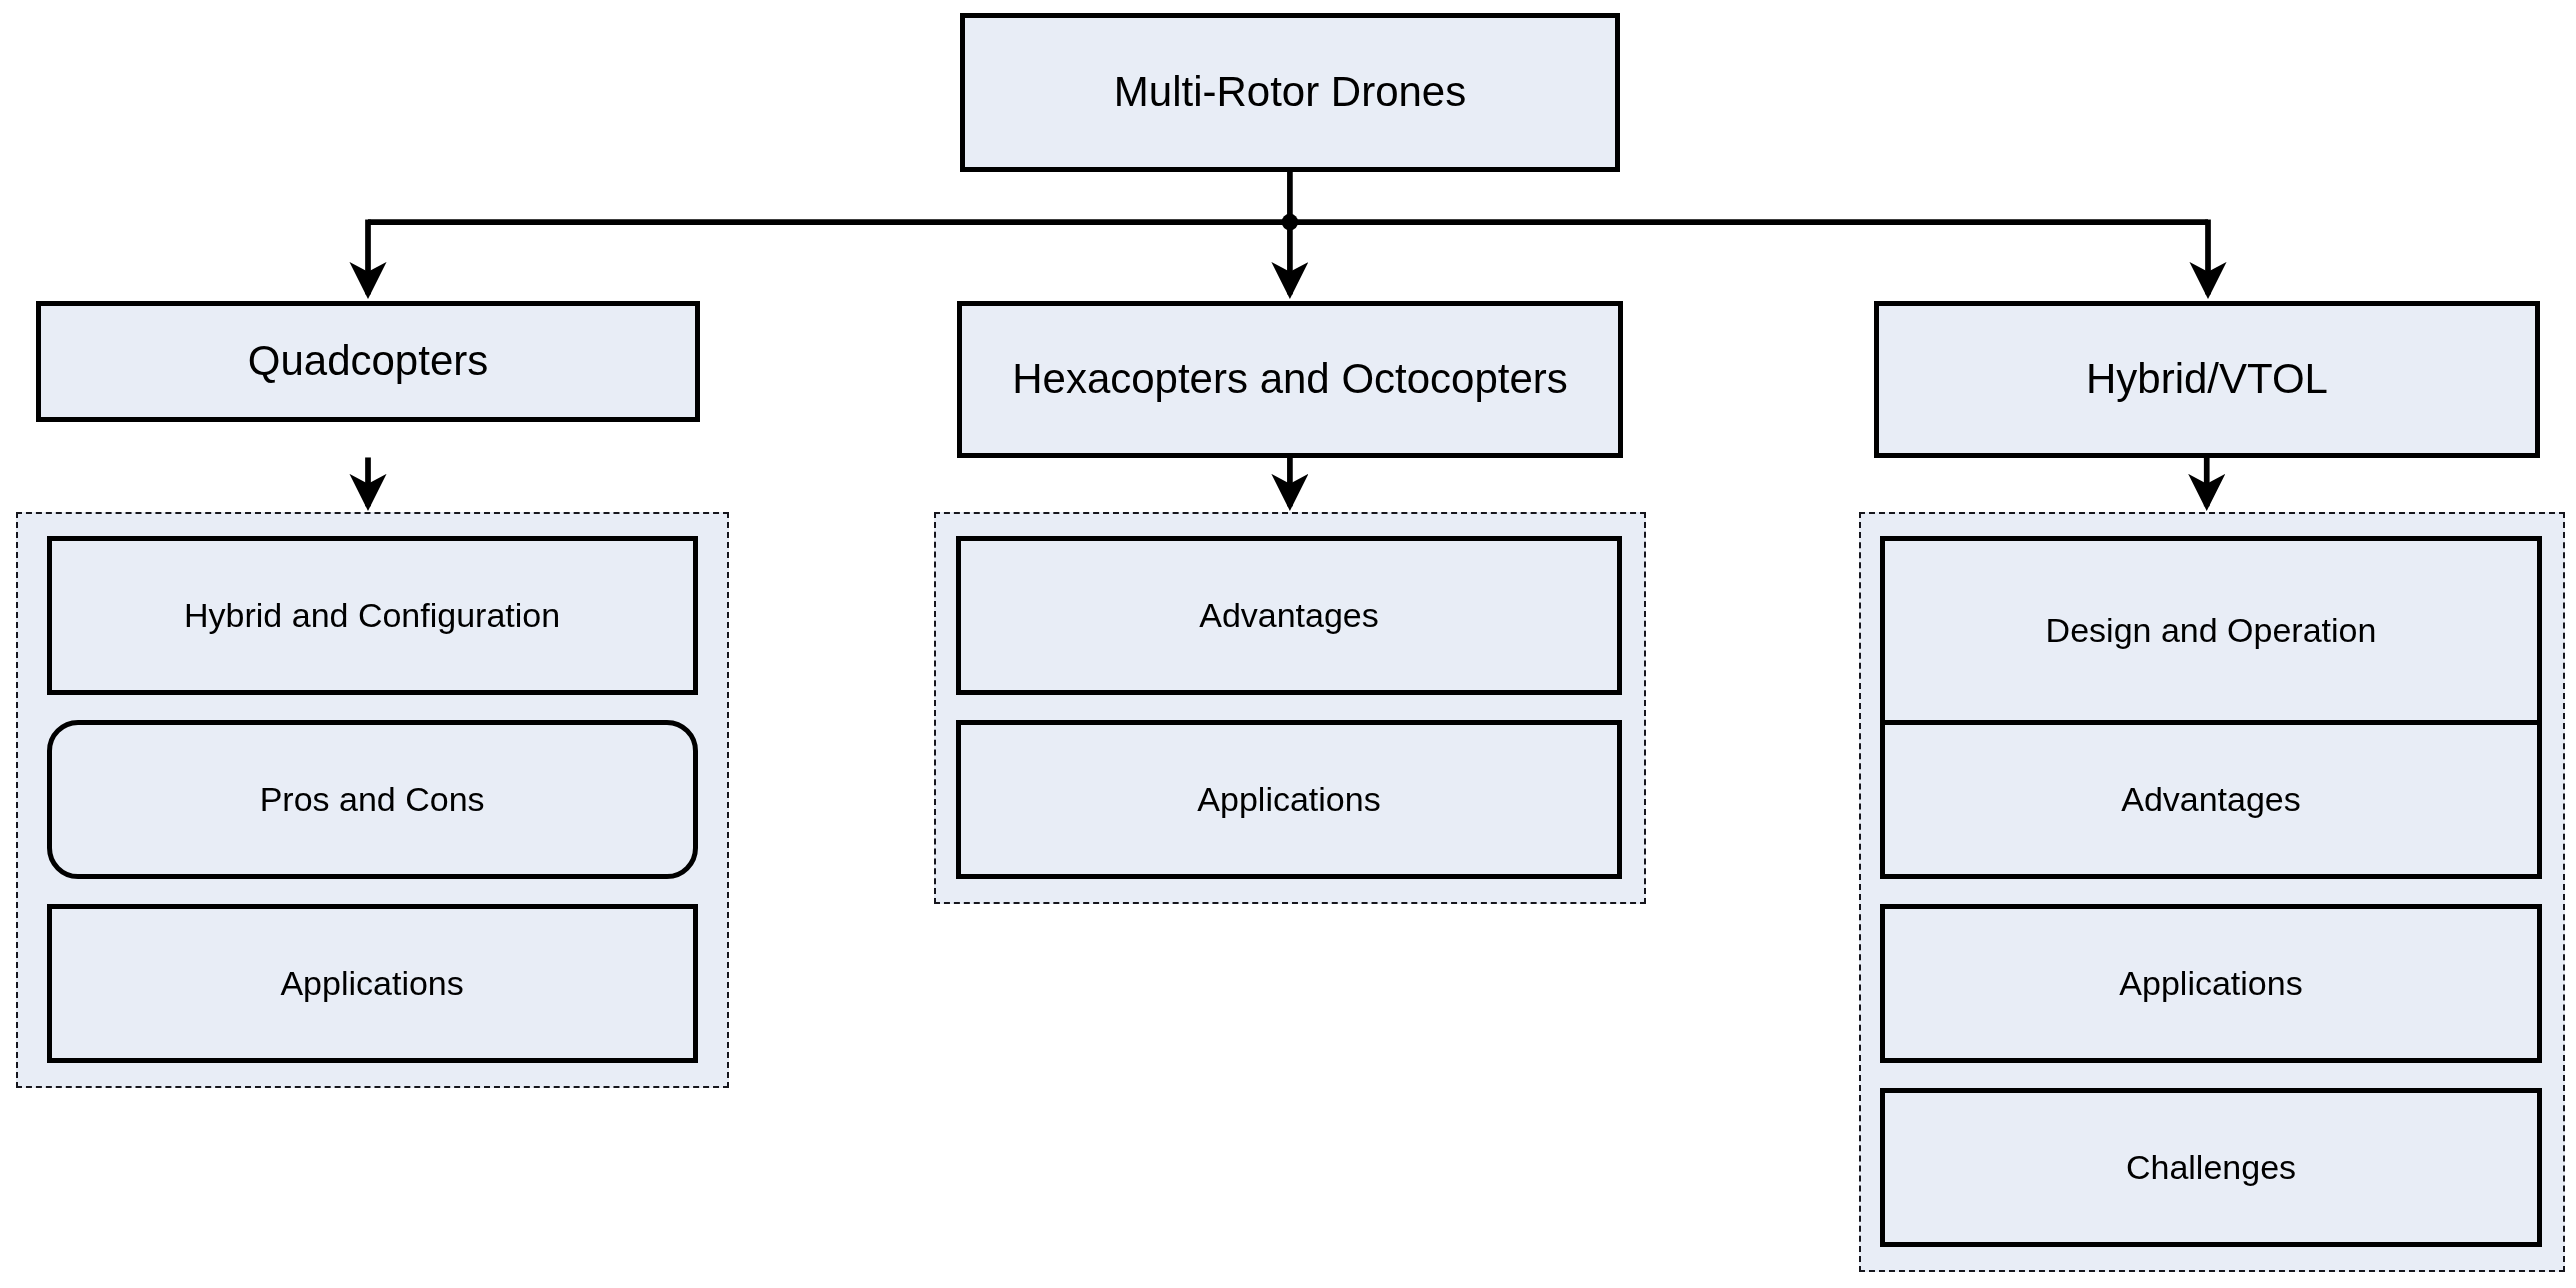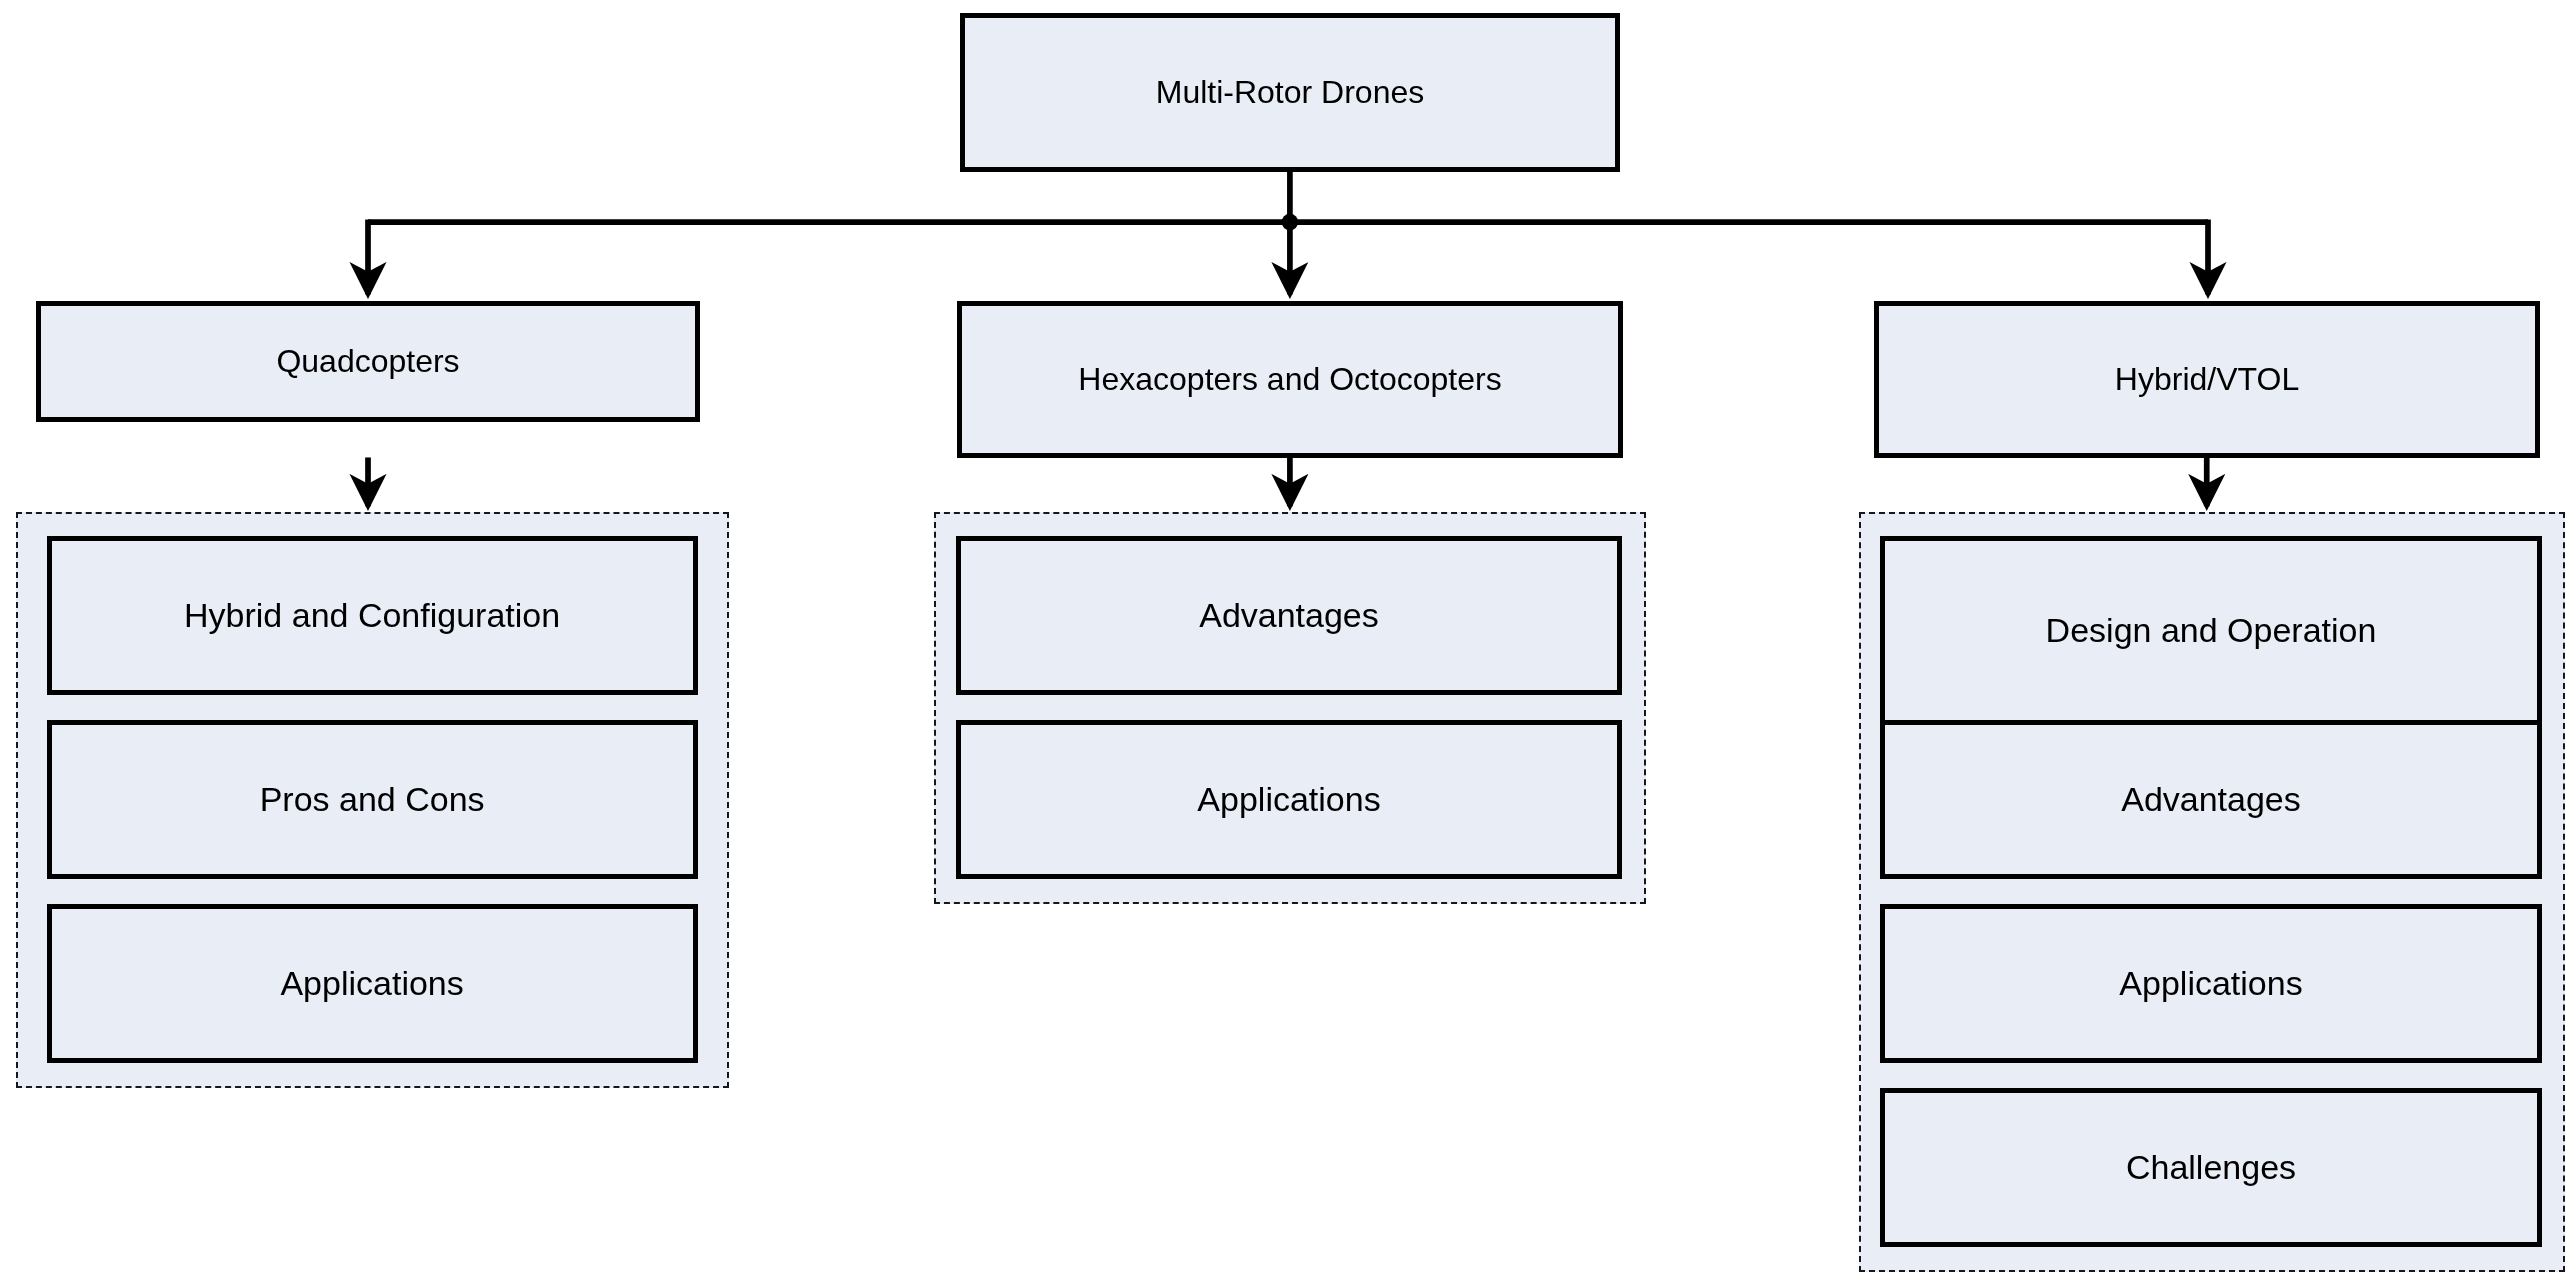--- a/index.html
+++ b/index.html
@@ -29,21 +29,21 @@
   }
   .node {
     position: absolute;
     box-sizing: border-box;
     background: #e8edf6;
     border: 5.7px solid #000000;
     display: flex;
     align-items: center;
     justify-content: center;
     text-align: center;
-    font-size: 32px;
+    font-size: 42px;
     line-height: 1.2;
   }
   .group {
     position: absolute;
     box-sizing: border-box;
     background: #e8edf6;
     border: 2.5px dashed #16161d;
   }
   .subnode {
     position: absolute;
@@ -80,21 +80,21 @@
 
     <line x1="580" y1="721" x2="580" y2="798" marker-end="url(#arrow)"></line>
     <line x1="2033" y1="721" x2="2033" y2="798" marker-end="url(#arrow)"></line>
     <line x1="3478" y1="721" x2="3478" y2="798" marker-end="url(#arrow)"></line>
   </svg>
 
   <div class="group" style="left:16px; top:512px; width:713px; height:576px;">
     <div class="subnode" style="left:28.6px; top:21.6px; width:651px; height:159px;">
       <span>Hybrid and Configuration</span>
     </div>
-    <div class="subnode" style="left:28.6px; top:206px; width:651px; height:159px;">
+    <div class="subnode" style="left:28.6px; top:206px; width:651px; height:159px;border-radius:31px;">
       <span>Pros and Cons</span>
     </div>
     <div class="subnode" style="left:28.6px; top:390px; width:651px; height:159px;">
       <span>Applications</span>
     </div>
   </div>
 
   <div class="group" style="left:934px; top:512px; width:712px; height:392px;">
     <div class="subnode" style="left:20px; top:21.6px; width:666px; height:159px;">
       <span>Advantages</span>

